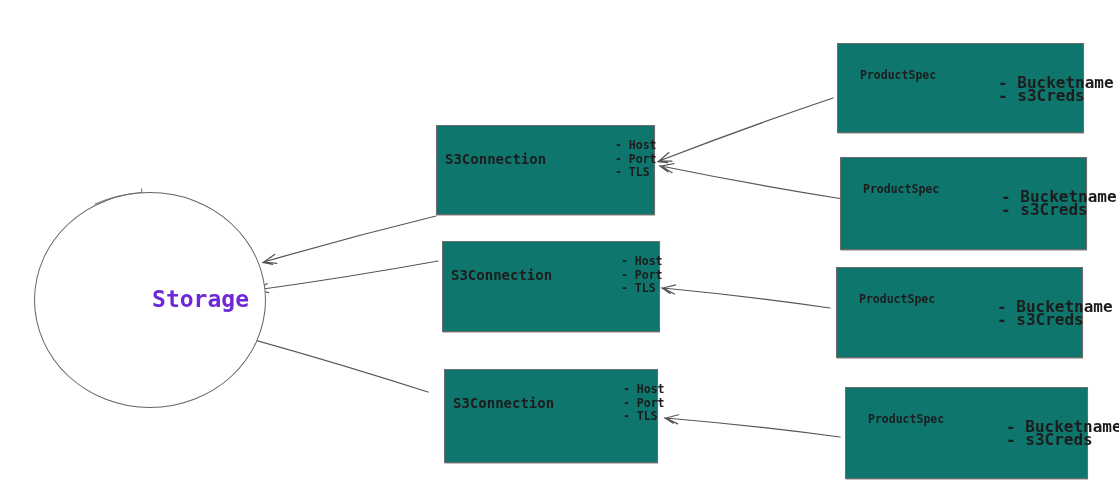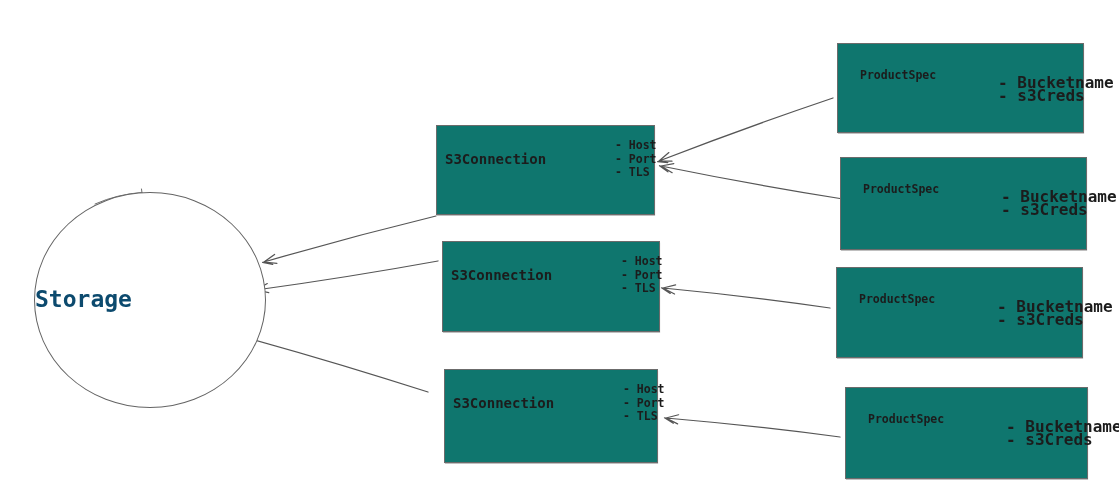--- a/index.html
+++ b/index.html
@@ -42,24 +42,24 @@
     left:34px;top:192px;width:232px;height:216px;
     border:1.4px solid #646464;
     border-radius:50%;
     box-sizing:border-box;
     background:#fff;
   }
   .node-circle .label{
     position:absolute;
     left:0;right:16px;top:50%;
     transform:translateY(-54%);
-    text-align:left;
+    text-align:right;
     font-size:23px;
     font-weight:bold;
-    color:#0c4a6e;
+    color:#6d28d9;
   }
 </style>
 </head>
 <body>
 
 <div class="canvas">
 
   <svg class="edges" id="edge-svg">
 
     <path class="sketch" d="M 95 204 Q 118 194 142 192.5"></path>

